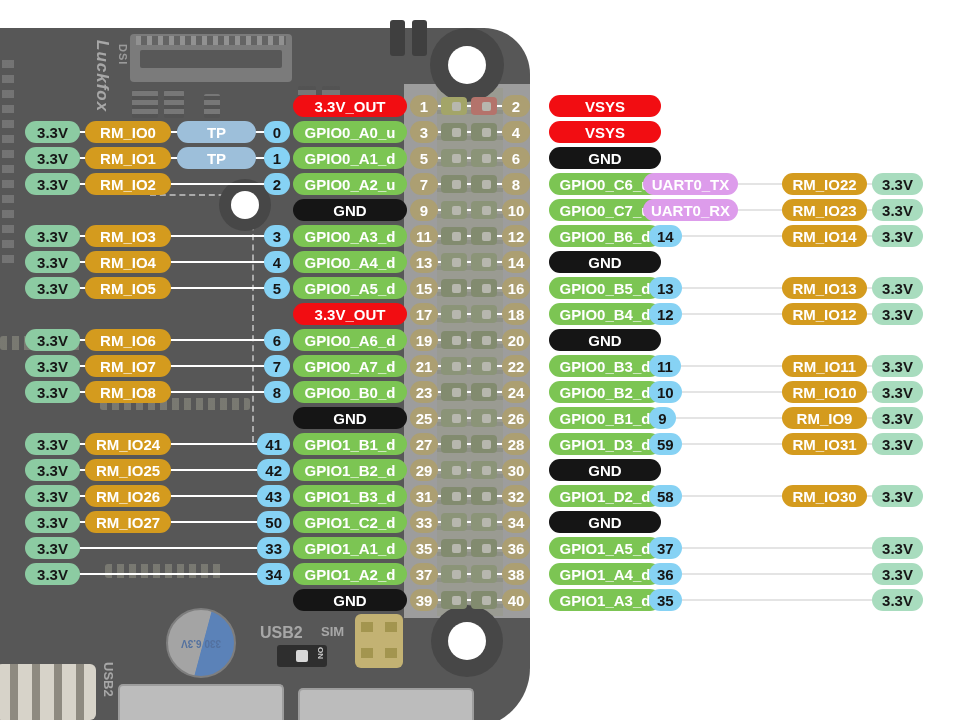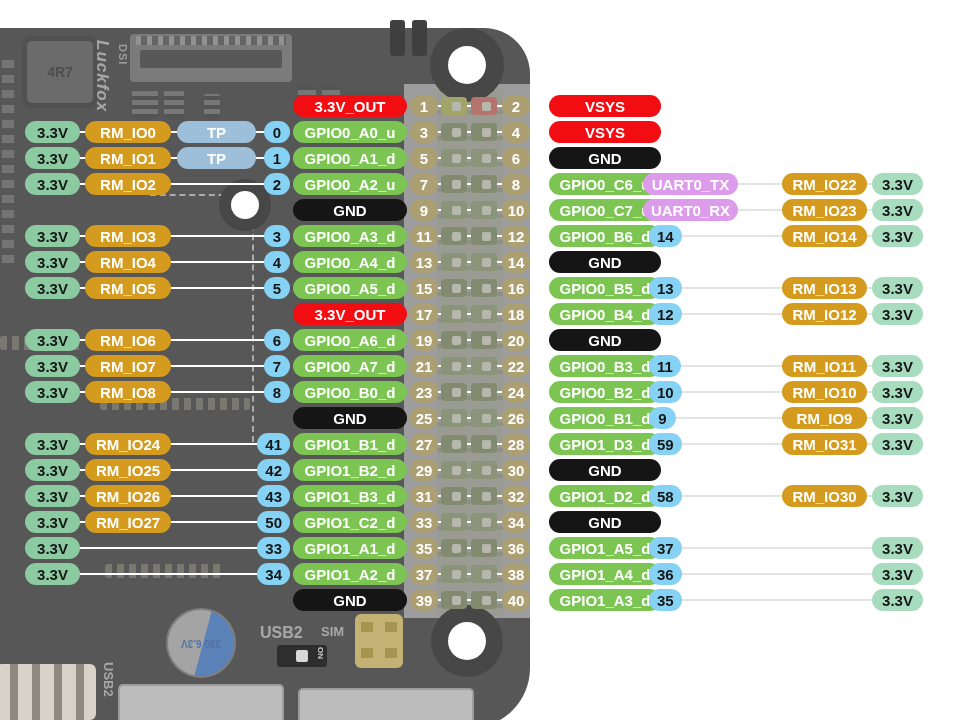--- a/index.html
+++ b/index.html
@@ -100,21 +100,20 @@
   .spad{position:absolute;top:7px;width:9px;height:9px;background:#b7b7ae;border-radius:2px;}
   .spadA{left:452px;}.spadB{left:482px;}
 </style>
 </head>
 <body>
 
 <div id="stage">
 
   <div id="board"></div>
 
-  <div class="decor d-inductor">4R7</div>
   <div class="decor silk vtext d-brand">Luckfox</div>
   <div class="decor silk vtext d-dsi-label">DSI</div>
   <div class="decor d-dsi">
     <div class="dsi-teeth"></div>
     <div class="dsi-inner"></div>
   </div>
   <div class="decor d-cap" style="left:390px;top:20px;"></div>
   <div class="decor d-cap" style="left:412px;top:20px;"></div>
   <div class="decor d-j" style="left:132px;top:90px;width:26px;height:28px;"></div>
   <div class="decor d-j" style="left:164px;top:90px;width:20px;height:28px;"></div>

